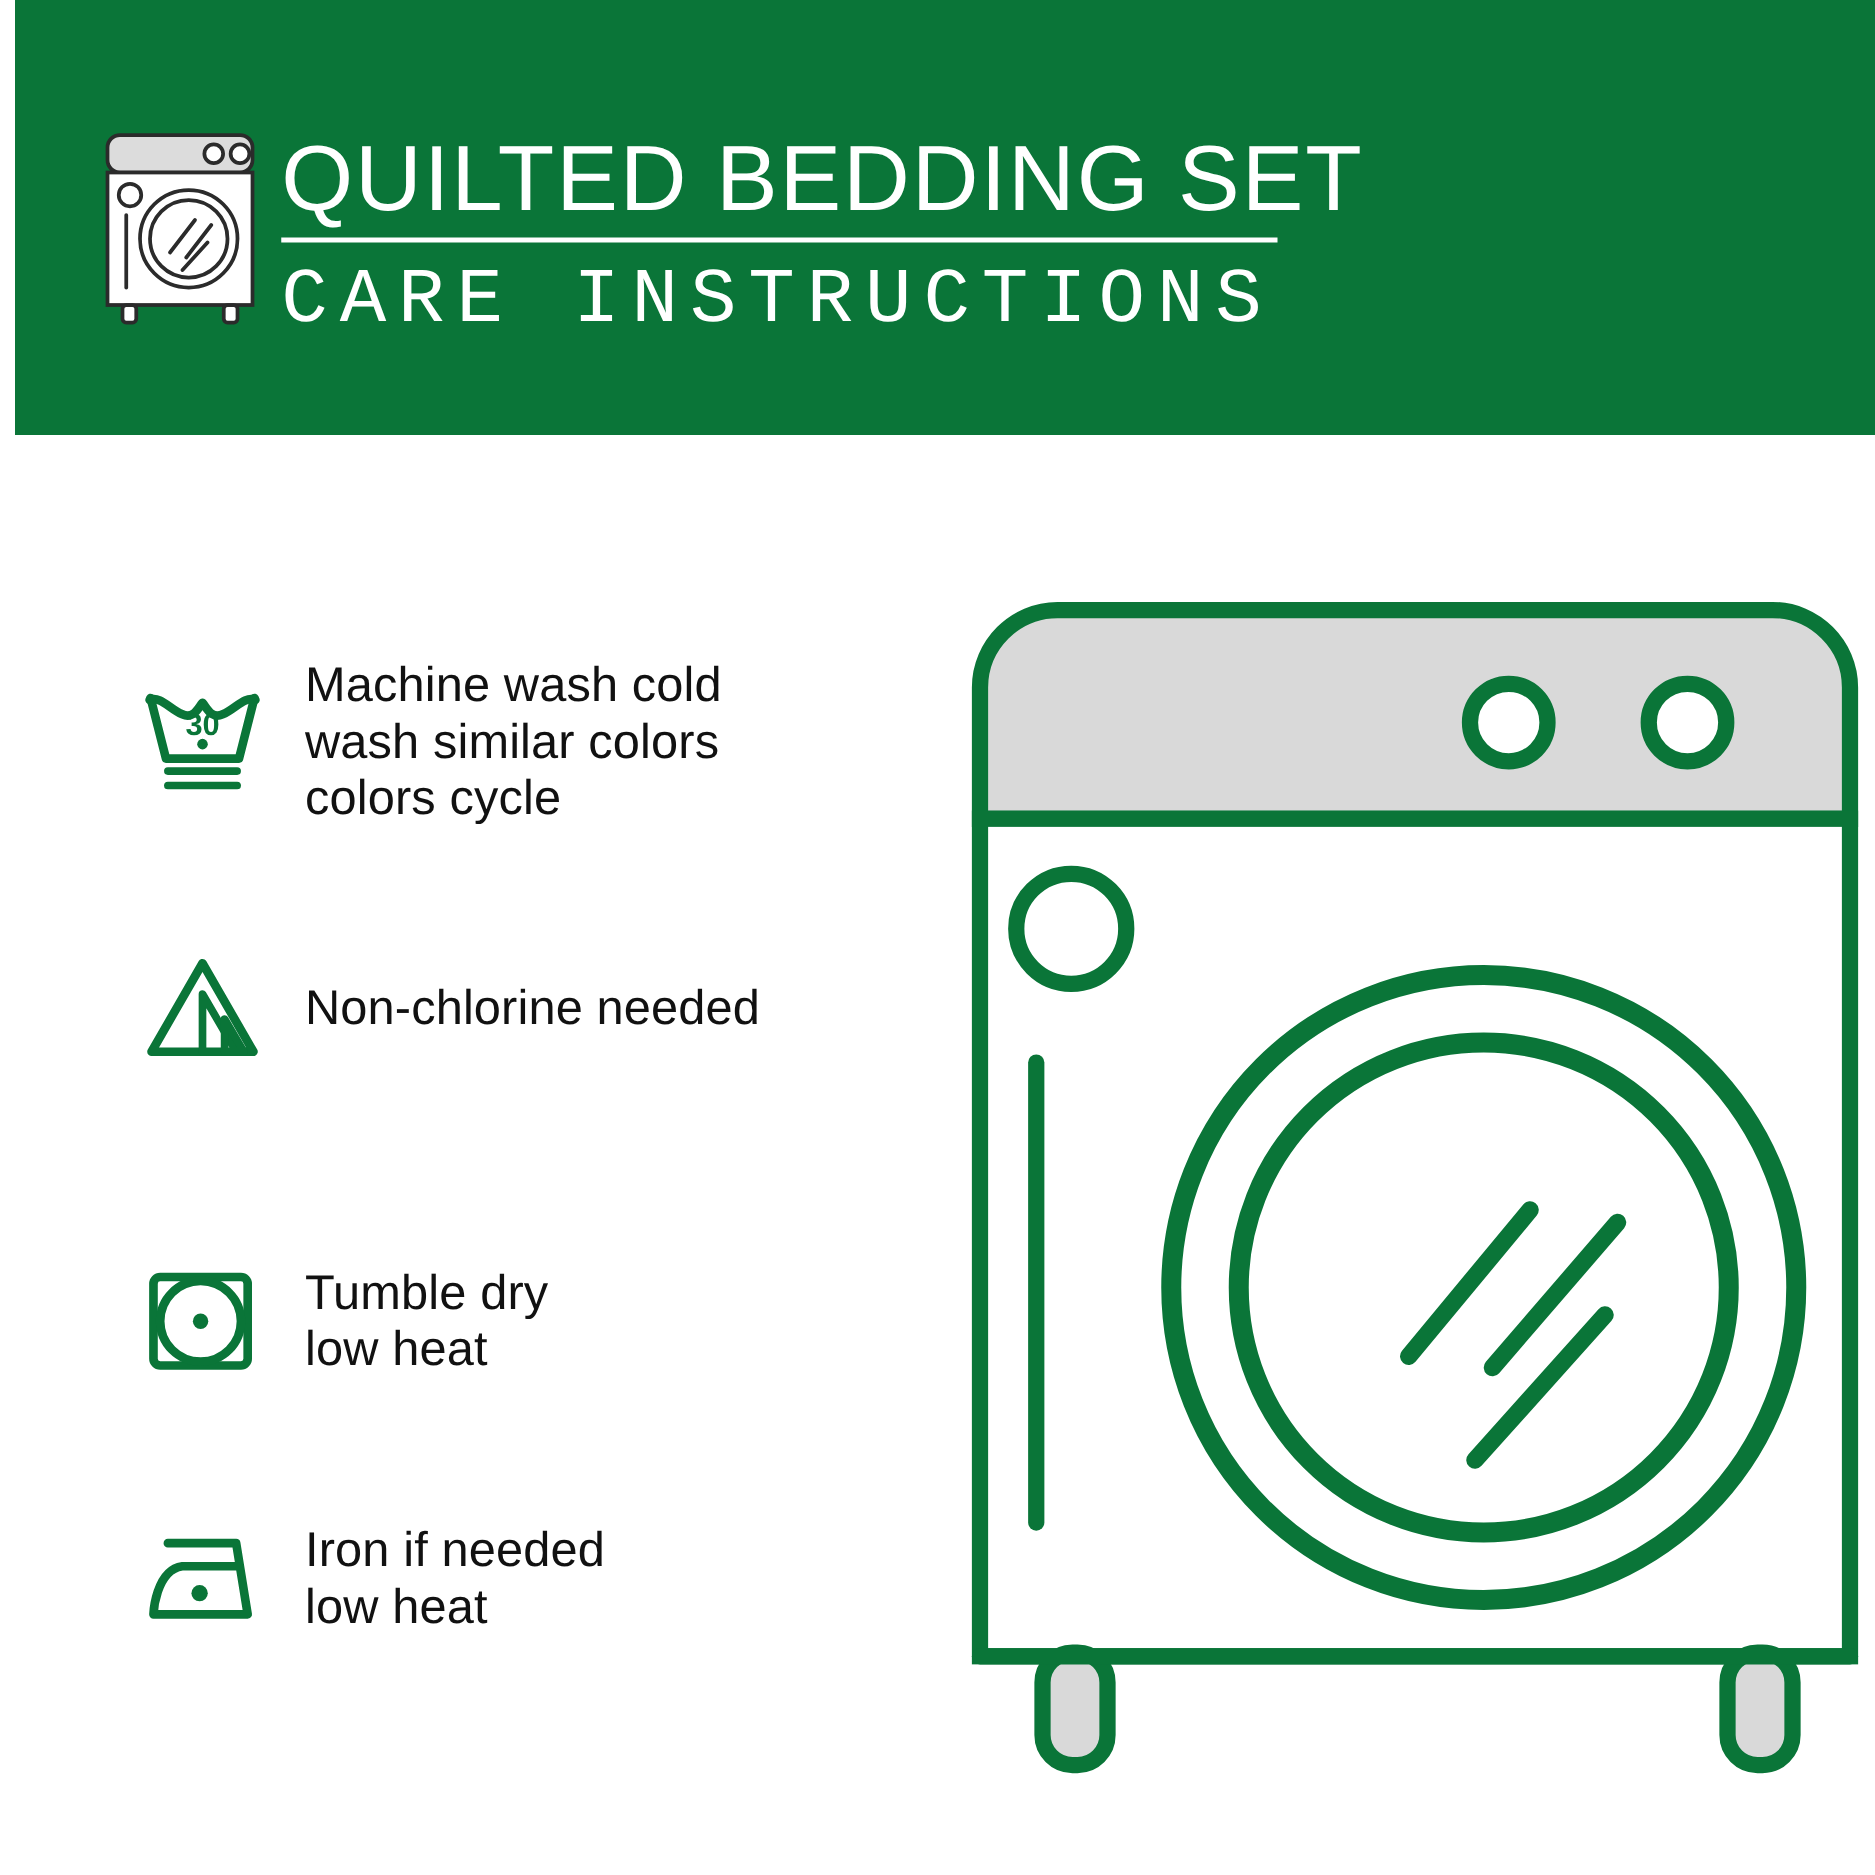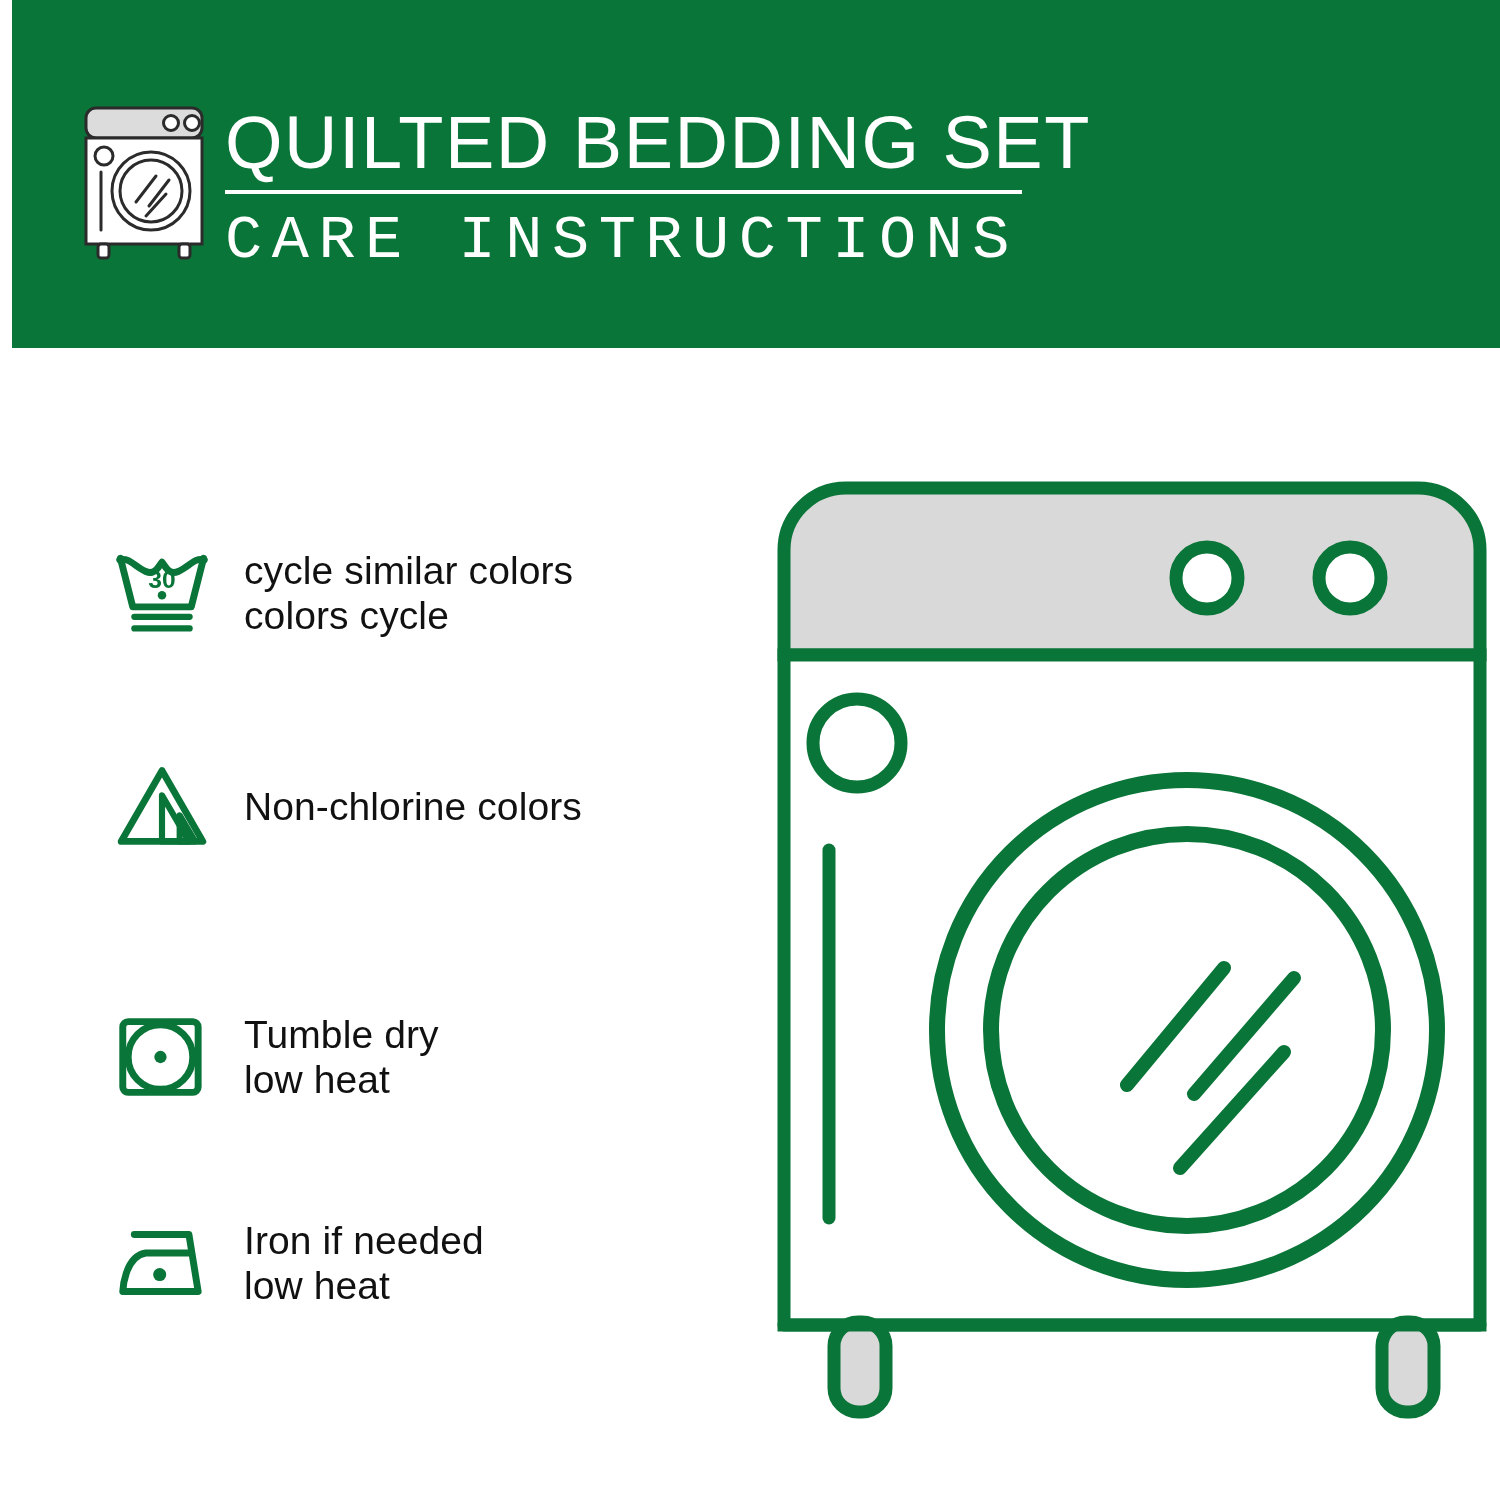--- a/index.html
+++ b/index.html
@@ -172,37 +172,38 @@
           </g>
 
           <text x="65" y="54" text-anchor="middle" font-family="Liberation Sans, sans-serif" font-size="32" font-weight="700" fill="#0a7538">30</text>
           <circle cx="65" cy="63" r="5.5" fill="#0a7538"></circle>
 
           <rect x="25" y="87" width="80" height="8" rx="4" fill="#0a7538"></rect>
           <rect x="25" y="102" width="80" height="8" rx="4" fill="#0a7538"></rect>
         </svg>
       </div>
       <div class="care-text">
-        <div>cycle similar colors</div>
+        <div>Machine wash cold</div>
+        <div>wash similar colors</div>
         <div>colors cycle</div>
       </div>
     </div>
 
     <div class="care-row care-row-1">
       <div class="care-icon">
         <svg viewBox="0 0 130 120" width="130" height="120" aria-hidden="true">
           <g fill="none" stroke="#0a7538" stroke-width="9" stroke-linecap="round" stroke-linejoin="round">
             <path d="M65 14 L 118 106 L 12 106 Z"></path>
             <path d="M65 46 L 100 106 L 65 106 Z" stroke-width="8"></path>
             <path d="M88 72 L 108 106 L 88 106 Z" stroke-width="8"></path>
           </g>
         </svg>
       </div>
       <div class="care-text">
-        <div>Non-chlorine colors</div>
+        <div>Non-chlorine needed</div>
       </div>
     </div>
 
     <div class="care-row care-row-2">
       <div class="care-icon">
         <svg viewBox="0 0 130 120" width="130" height="120" aria-hidden="true">
           <g fill="none" stroke="#0a7538" stroke-width="9" stroke-linecap="round" stroke-linejoin="round">
             <rect x="14" y="14" width="98" height="92" rx="7"></rect>
             <circle cx="63" cy="60" r="42"></circle>
           </g>

